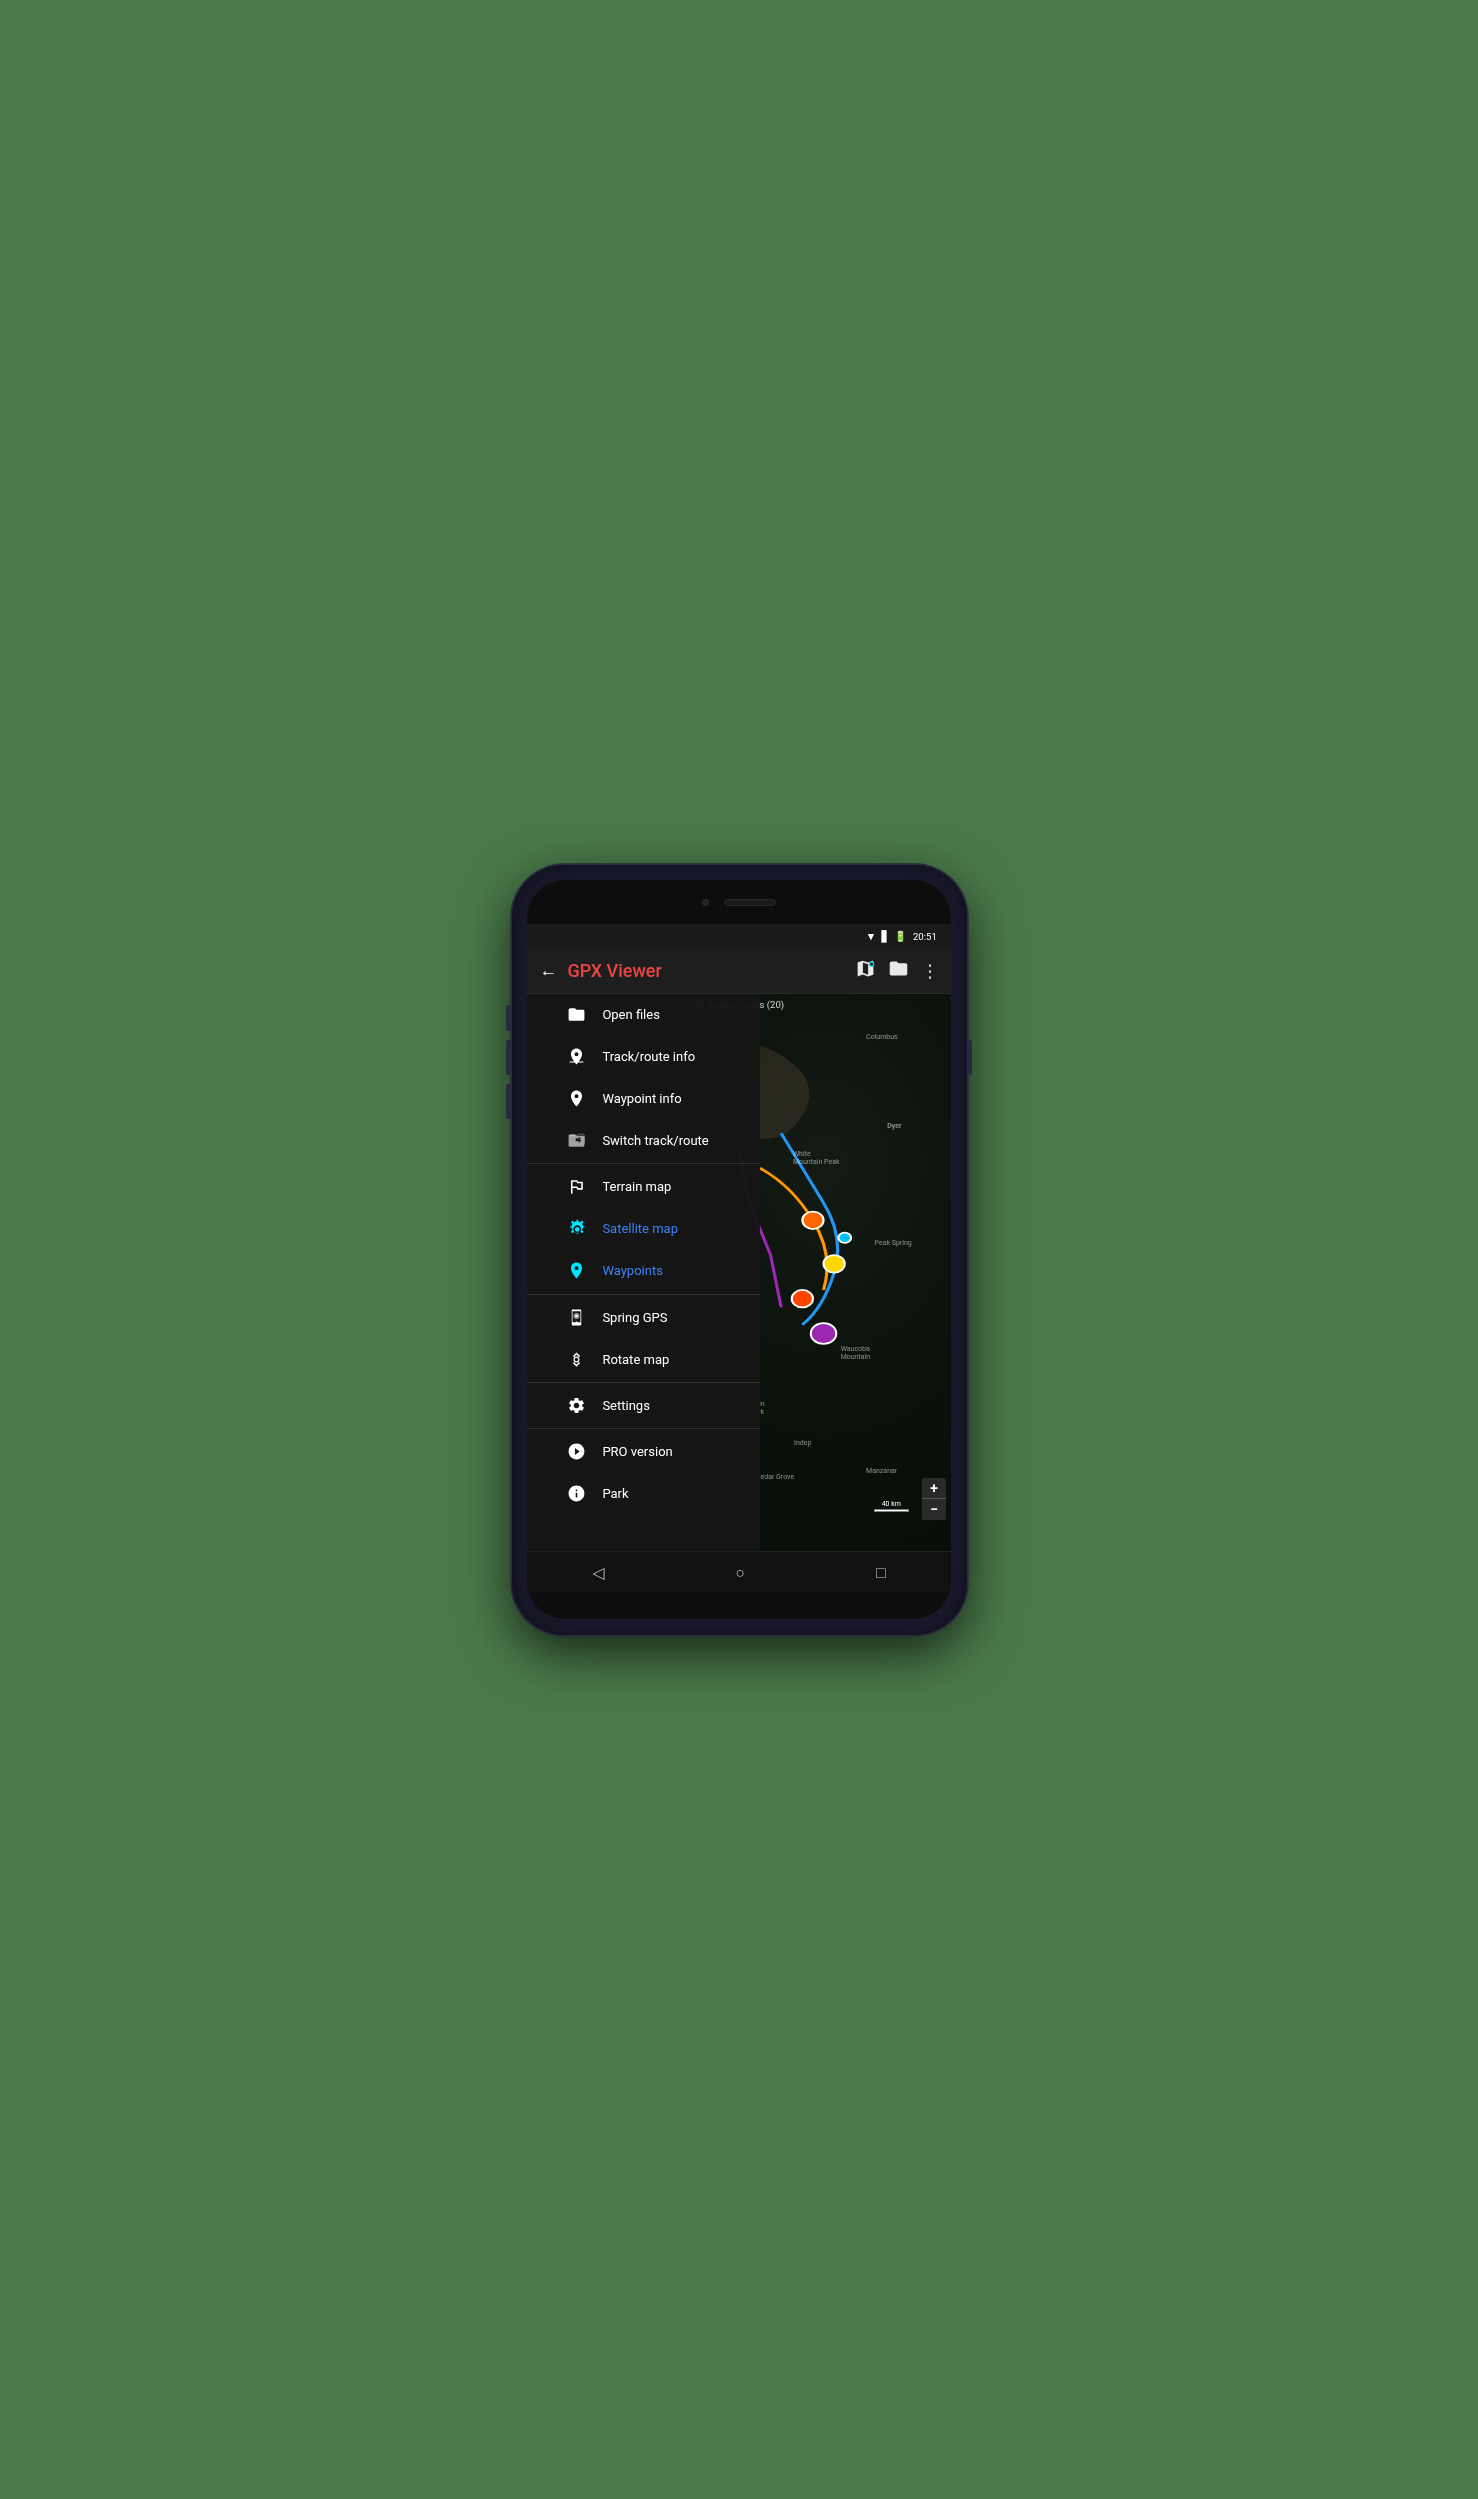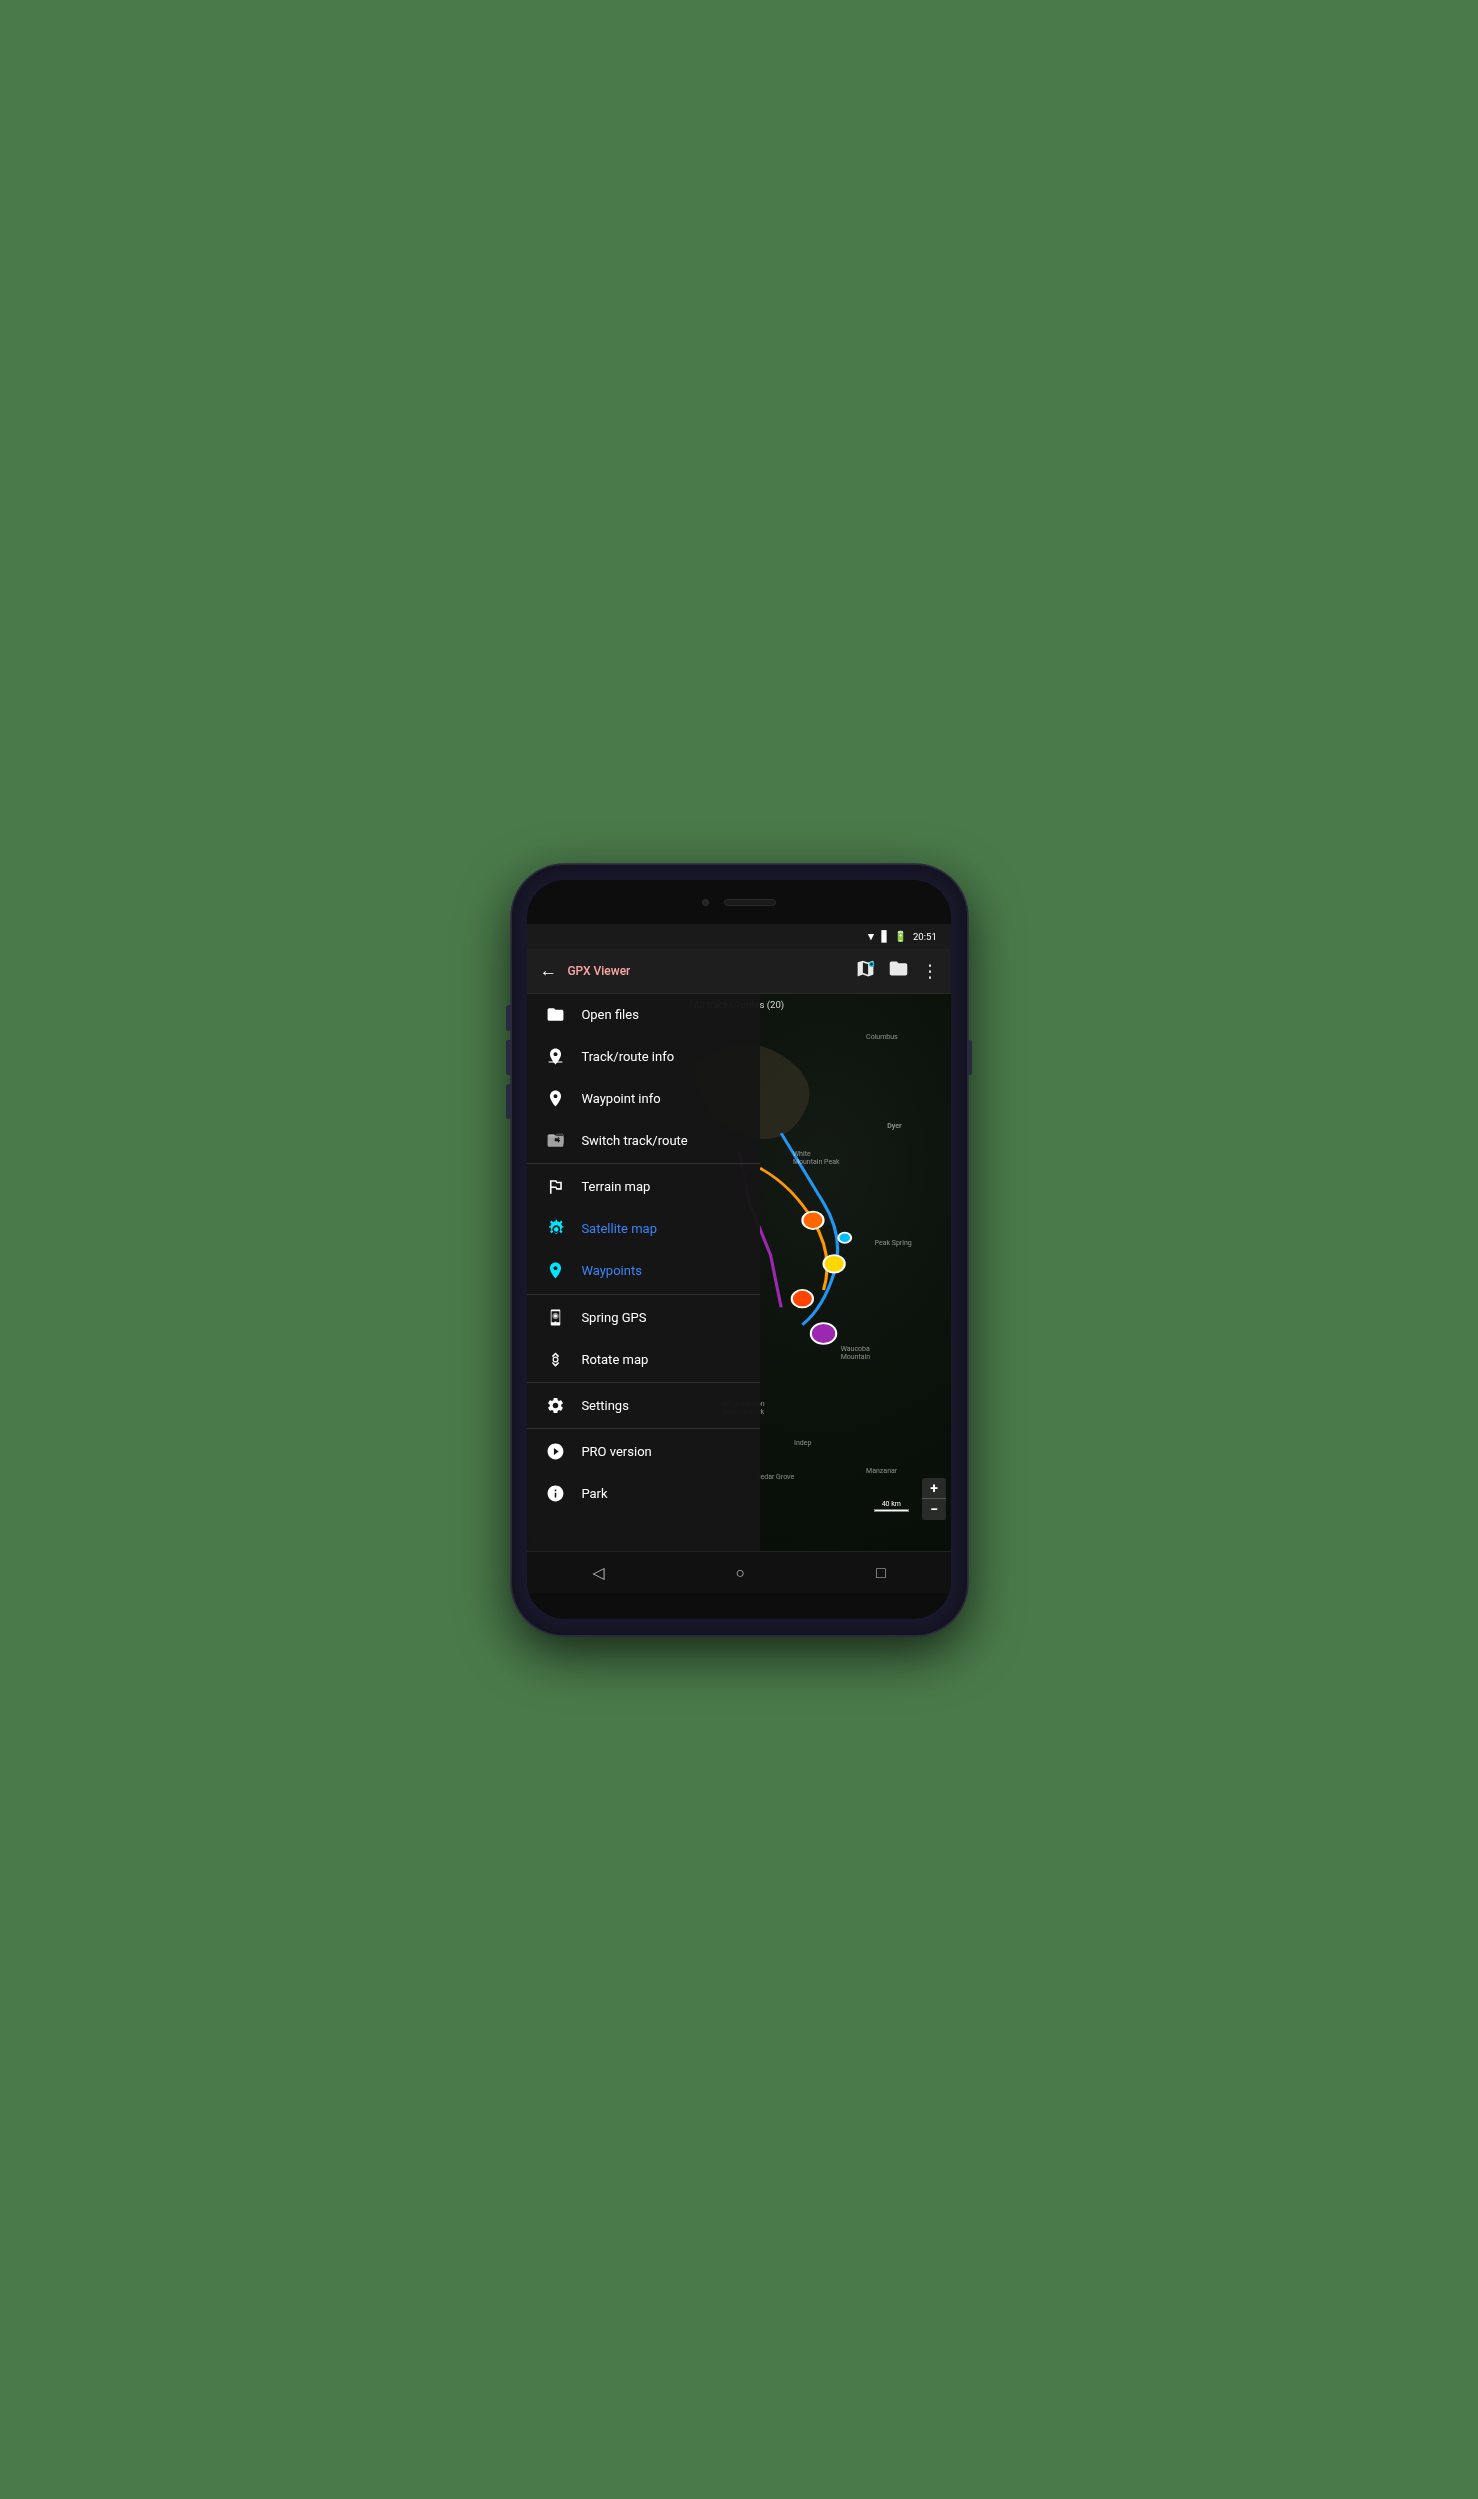--- a/index.html
+++ b/index.html
@@ -100,22 +100,22 @@
       border-bottom: 0.9px solid #2a2a2a;
     }
 
     .toolbar-back {
       color: white;
       font-size: 17.5px;
       cursor: pointer;
     }
 
     .toolbar-title {
-      color: #fca5a5;
-      font-size: 12px;
+      color: #ef4444;
+      font-size: 18px;
       font-weight: 500;
       flex: 1;
     }
 
     .toolbar-actions {
       display: flex;
       align-items: center;
       gap: 12.2px;
     }
 
@@ -208,20 +208,21 @@
     }
 
     .menu-item {
       display: flex;
       align-items: center;
       padding: 0 17.5px;
       height: 42px;
       cursor: pointer;
       gap: 15.7px;
       position: relative;
+      margin-left: 21px;
     }
 
     .menu-item-icon {
       width: 21px;
       height: 21px;
       display: flex;
       align-items: center;
       justify-content: center;
       color: white;
       font-size: 14px;

